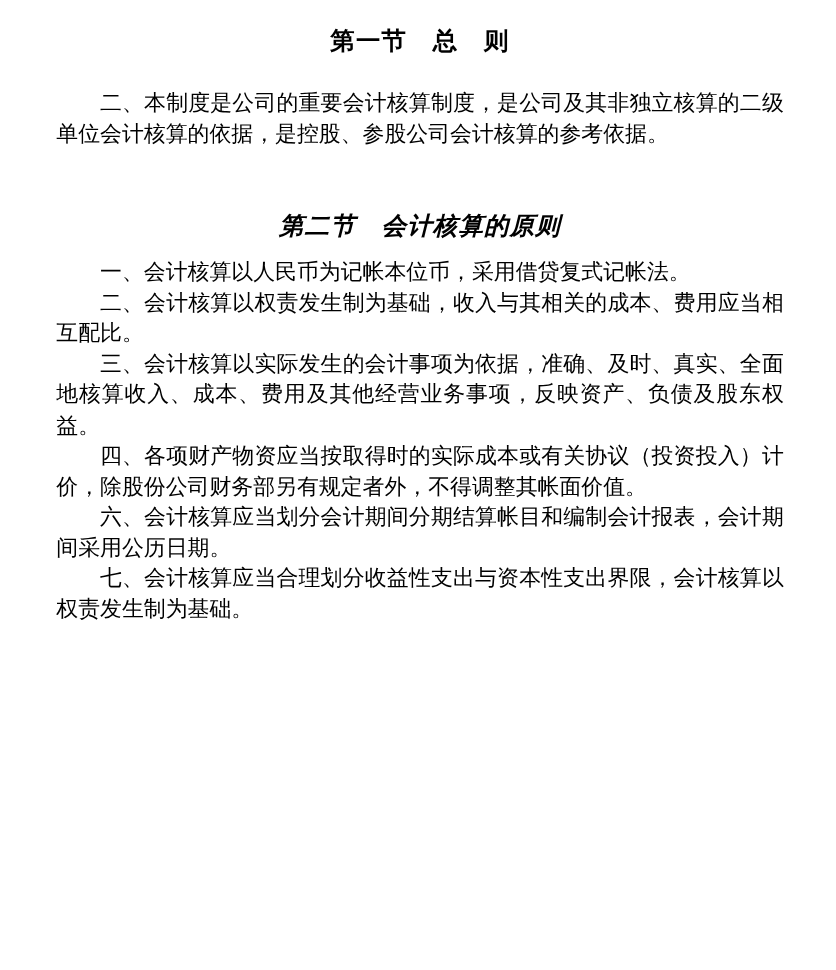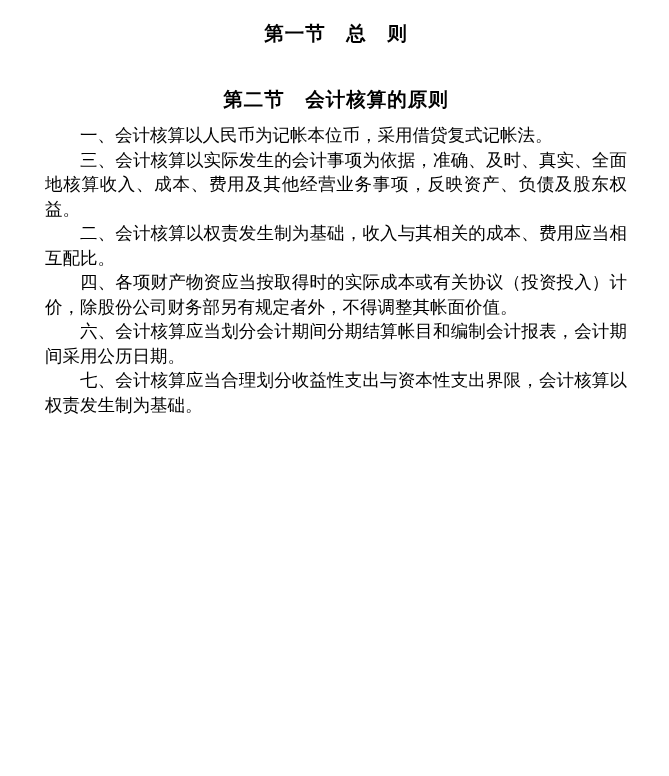--- a/index.html
+++ b/index.html
@@ -34,40 +34,41 @@
     font-size: 17.5px;
     line-height: 24.5px;
     margin: 0;
     text-indent: 2em;
     text-align: justify;
     word-break: break-all;
   }
   .p1 { margin-top: 21px; }
   .p2 { margin-top: 23px; }
   .p3 { margin-top: 26px; }
-  .t2 { margin-top: 39px; }
+  .t2 { margin-top: 49px; font-style: italic; }
   .item-first { margin-top: 10px; }
 </style>
 </head>
 <body>
 
 <div class="page">
 
   <h1 class="sec-title t1">第一节　总　则</h1>
 
 
+  <p class="para p2">二、本制度是公司的重要会计核算制度，是公司及其非独立核算的二级单位会计核算的依据，是控股、参股公司会计核算的参考依据。</p>
 
 
   <h1 class="sec-title t2">第二节　会计核算的原则</h1>
 
   <p class="para item-first">一、会计核算以人民币为记帐本位币，采用借贷复式记帐法。</p>
 
+  <p class="para">二、会计核算以权责发生制为基础，收入与其相关的成本、费用应当相互配比。</p>
+
   <p class="para">三、会计核算以实际发生的会计事项为依据，准确、及时、真实、全面地核算收入、成本、费用及其他经营业务事项，反映资产、负债及股东权益。</p>
-
-  <p class="para">二、会计核算以权责发生制为基础，收入与其相关的成本、费用应当相互配比。</p>
 
   <p class="para">四、各项财产物资应当按取得时的实际成本或有关协议（投资投入）计价，除股份公司财务部另有规定者外，不得调整其帐面价值。</p>
 
 
   <p class="para">六、会计核算应当划分会计期间分期结算帐目和编制会计报表，会计期间采用公历日期。</p>
 
   <p class="para">七、会计核算应当合理划分收益性支出与资本性支出界限，会计核算以权责发生制为基础。</p>
 
 </div>
 

